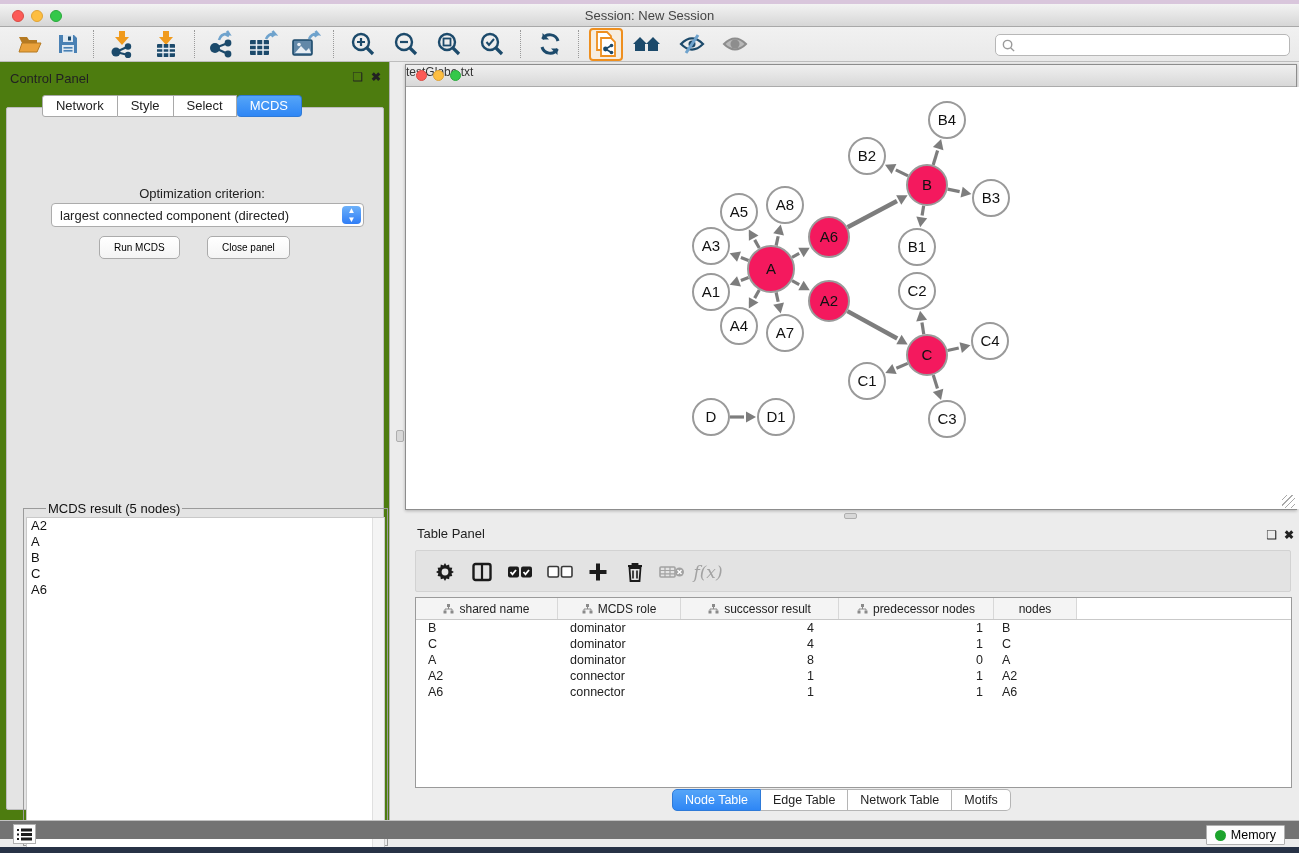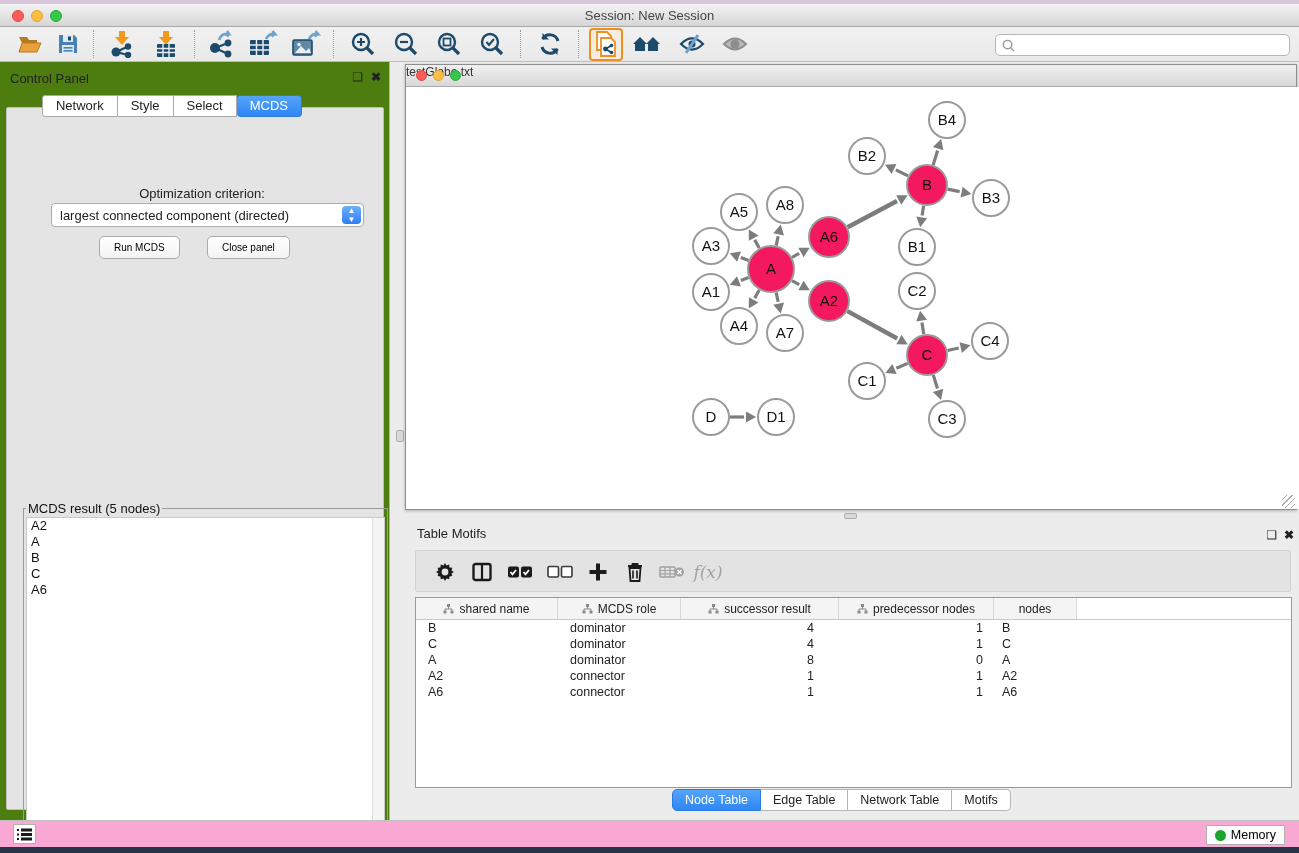--- a/index.html
+++ b/index.html
@@ -35,21 +35,21 @@
   #cp-tabs { position:absolute; left:0; top:33px; width:344px; display:flex; justify-content:center; z-index:3; }
   .cp-tab { height:22px; line-height:20px; padding:0 13px; background:#fff; border:1px solid #a9a9a9; border-left:none; font-size:13px; cursor:pointer; }
   .cp-tab:first-child { border-left:1px solid #a9a9a9; border-radius:3px 0 0 3px; }
   .cp-tab:last-child { border-radius:0 3px 3px 0; }
   .cp-tab.active { background:linear-gradient(#55a5f8,#2e86f5); color:#fff; border-color:#2e7ad8; border-radius:4px; }
   #opt-label { position:absolute; left:0; top:78px; width:390px; text-align:center; font-size:13px; }
   #criterion-select { position:absolute; left:44px; top:95px; width:313px; height:24px; background:#fff; border:1px solid #acacac; border-radius:4px; font-size:13px; display:flex; align-items:center; padding-left:8px; cursor:pointer; }
   #criterion-stepper { position:absolute; right:2px; top:2px; width:19px; height:18px; border-radius:4px; background:linear-gradient(#6db1f9,#2f7df6); color:#fff; font-size:8px; line-height:9px; text-align:center; }
   .cp-btn { position:absolute; top:128px; height:23px; background:linear-gradient(#ffffff,#f4f4f4); border:1px solid #ababab; border-radius:5px; font-size:10px; cursor:pointer; padding:0 14px; }
   #run-btn { left:92px; } #closepanel-btn { left:200px; }
-  #mcds-fieldset { position:absolute; left:16px; top:393px; width:365px; height:345px; border:1px solid #9b9b9b; }
+  #mcds-fieldset { position:absolute; left:16px; top:393px; width:365px; height:345px; border:1px solid #9b9b9b;padding-left:20px; }
   #mcds-fieldset legend { font-size:13px; padding:0 2px; margin-left:2px; color:#111; }
   #mcds-listbox { position:absolute; left:2px; top:1px; width:359px; height:336px; background:#fff; border:1px solid #c9c9c9; overflow:hidden; }
   #mcds-scroll { position:absolute; right:0; top:0; width:12px; height:100%; background:#f4f4f4; border-left:1px solid #e0e0e0; }
   .mcds-item { font-size:13px; line-height:16px; padding-left:4px; color:#111; cursor:default; }
 
   
   #net-window { position:absolute; left:405px; top:64px; width:892px; height:446px; background:#fff; border:1px solid #8d8d8d; box-shadow:0 1px 3px rgba(0,0,0,.25); }
   #net-titlebar { position:absolute; left:0; top:0; width:100%; height:22px; background:linear-gradient(#f0f0f0,#d8d8d8); border-bottom:1px solid #ababab; }
   #net-titlebar .tl { top:5px; width:11px; height:11px; }
   #net-titlebar .tl1 { left:10px; background:#fc5b57; border:1px solid #d94c44;}
@@ -80,21 +80,21 @@
   .td-cell.num { text-align:right; }
   .td-cell.c3 { padding-right:25px; } .td-cell.c4 { padding-right:11px; }
   .td-cell.c5 { padding-left:8px; }
   #tp-tabs { position:absolute; left:272px; top:269px; display:flex; }
   .tp-tab { height:22px; line-height:20px; padding:0 12px; background:#fff; border:1px solid #b5b5b5; border-left:none; font-size:12.5px; cursor:pointer; }
   .tp-tab:first-child { border-left:1px solid #b5b5b5; border-radius:5px 0 0 5px; }
   .tp-tab:last-child { border-radius:0 5px 5px 0; }
   .tp-tab.active { background:linear-gradient(#55a5f8,#2e86f5); color:#fff; border-color:#2e7ad8; }
 
   
-  #statusbar { position:absolute; left:0; top:820px; width:1299px; height:27px; background:#f9a8d4; border-top:1px solid #c2c2c2; }
+  #statusbar { position:absolute; left:0; top:820px; width:1299px; height:19px; background:#737373; border-top:1px solid #c2c2c2; }
   #list-btn { position:absolute; left:13px; top:3px; width:23px; height:20px; background:#fdfdfd; border:1px solid #b0b0b0; display:flex; align-items:center; justify-content:center; cursor:pointer; }
   #memory-btn { position:absolute; right:14px; top:4px; height:20px; background:#fdfdfd; border:1px solid #b0b0b0; border-radius:1px; font-size:12.5px; display:flex; align-items:center; gap:5px; padding:0 8px; cursor:pointer; }
   #memory-dot { width:11px; height:11px; border-radius:50%; background:#1ca32c; }
   #bottom-strip { position:absolute; left:0; top:847px; width:1299px; height:6px; background:#273246; }
 
   svg.ic { display:block; }
 </style>
 </head>
 <body>
 
@@ -416,21 +416,21 @@
           <circle cx="541" cy="332" r="18" fill="#FFFFFF" stroke="#9A9A9A" stroke-width="2"></circle>
           <text x="541" y="337" text-anchor="middle" font-size="15" fill="#111" font-family="&quot;Liberation Sans&quot;, sans-serif">C3</text>
         </g>
       </svg></div>
   <div id="net-resize-grip"></div>
 </div>
 
 <div class="split-handle" id="h-split-handle"></div>
 
 <div id="table-panel">
-  <div id="tp-header">Table Motifs</div>
+  <div id="tp-header">Table Panel</div>
   <button class="panel-ctl" id="tp-float">❑</button>
   <button class="panel-ctl" id="tp-close">✖</button>
 
   <div id="tp-toolbar">
     <button class="tp-icon" style="left:13px">
       <svg class="ic" width="22" height="22" viewBox="0 0 22 22">
         <path d="M11 2 l1.4 2.4 2.7 -0.8 0.4 2.8 2.8 0.4 -0.8 2.7 2.4 1.4 -2.4 1.5 0.8 2.7 -2.8 0.4 -0.4 2.8 -2.7 -0.8 -1.4 2.4 -1.5 -2.4 -2.7 0.8 -0.4 -2.8 -2.8 -0.4 0.8 -2.7 -2.4 -1.5 2.4 -1.4 -0.8 -2.7 2.8 -0.4 0.4 -2.8 2.7 0.8 Z" fill="#1b1b1b"></path>
         <circle cx="11" cy="11" r="3.4" fill="#e3e3e3"></circle>
       </svg>
     </button>

